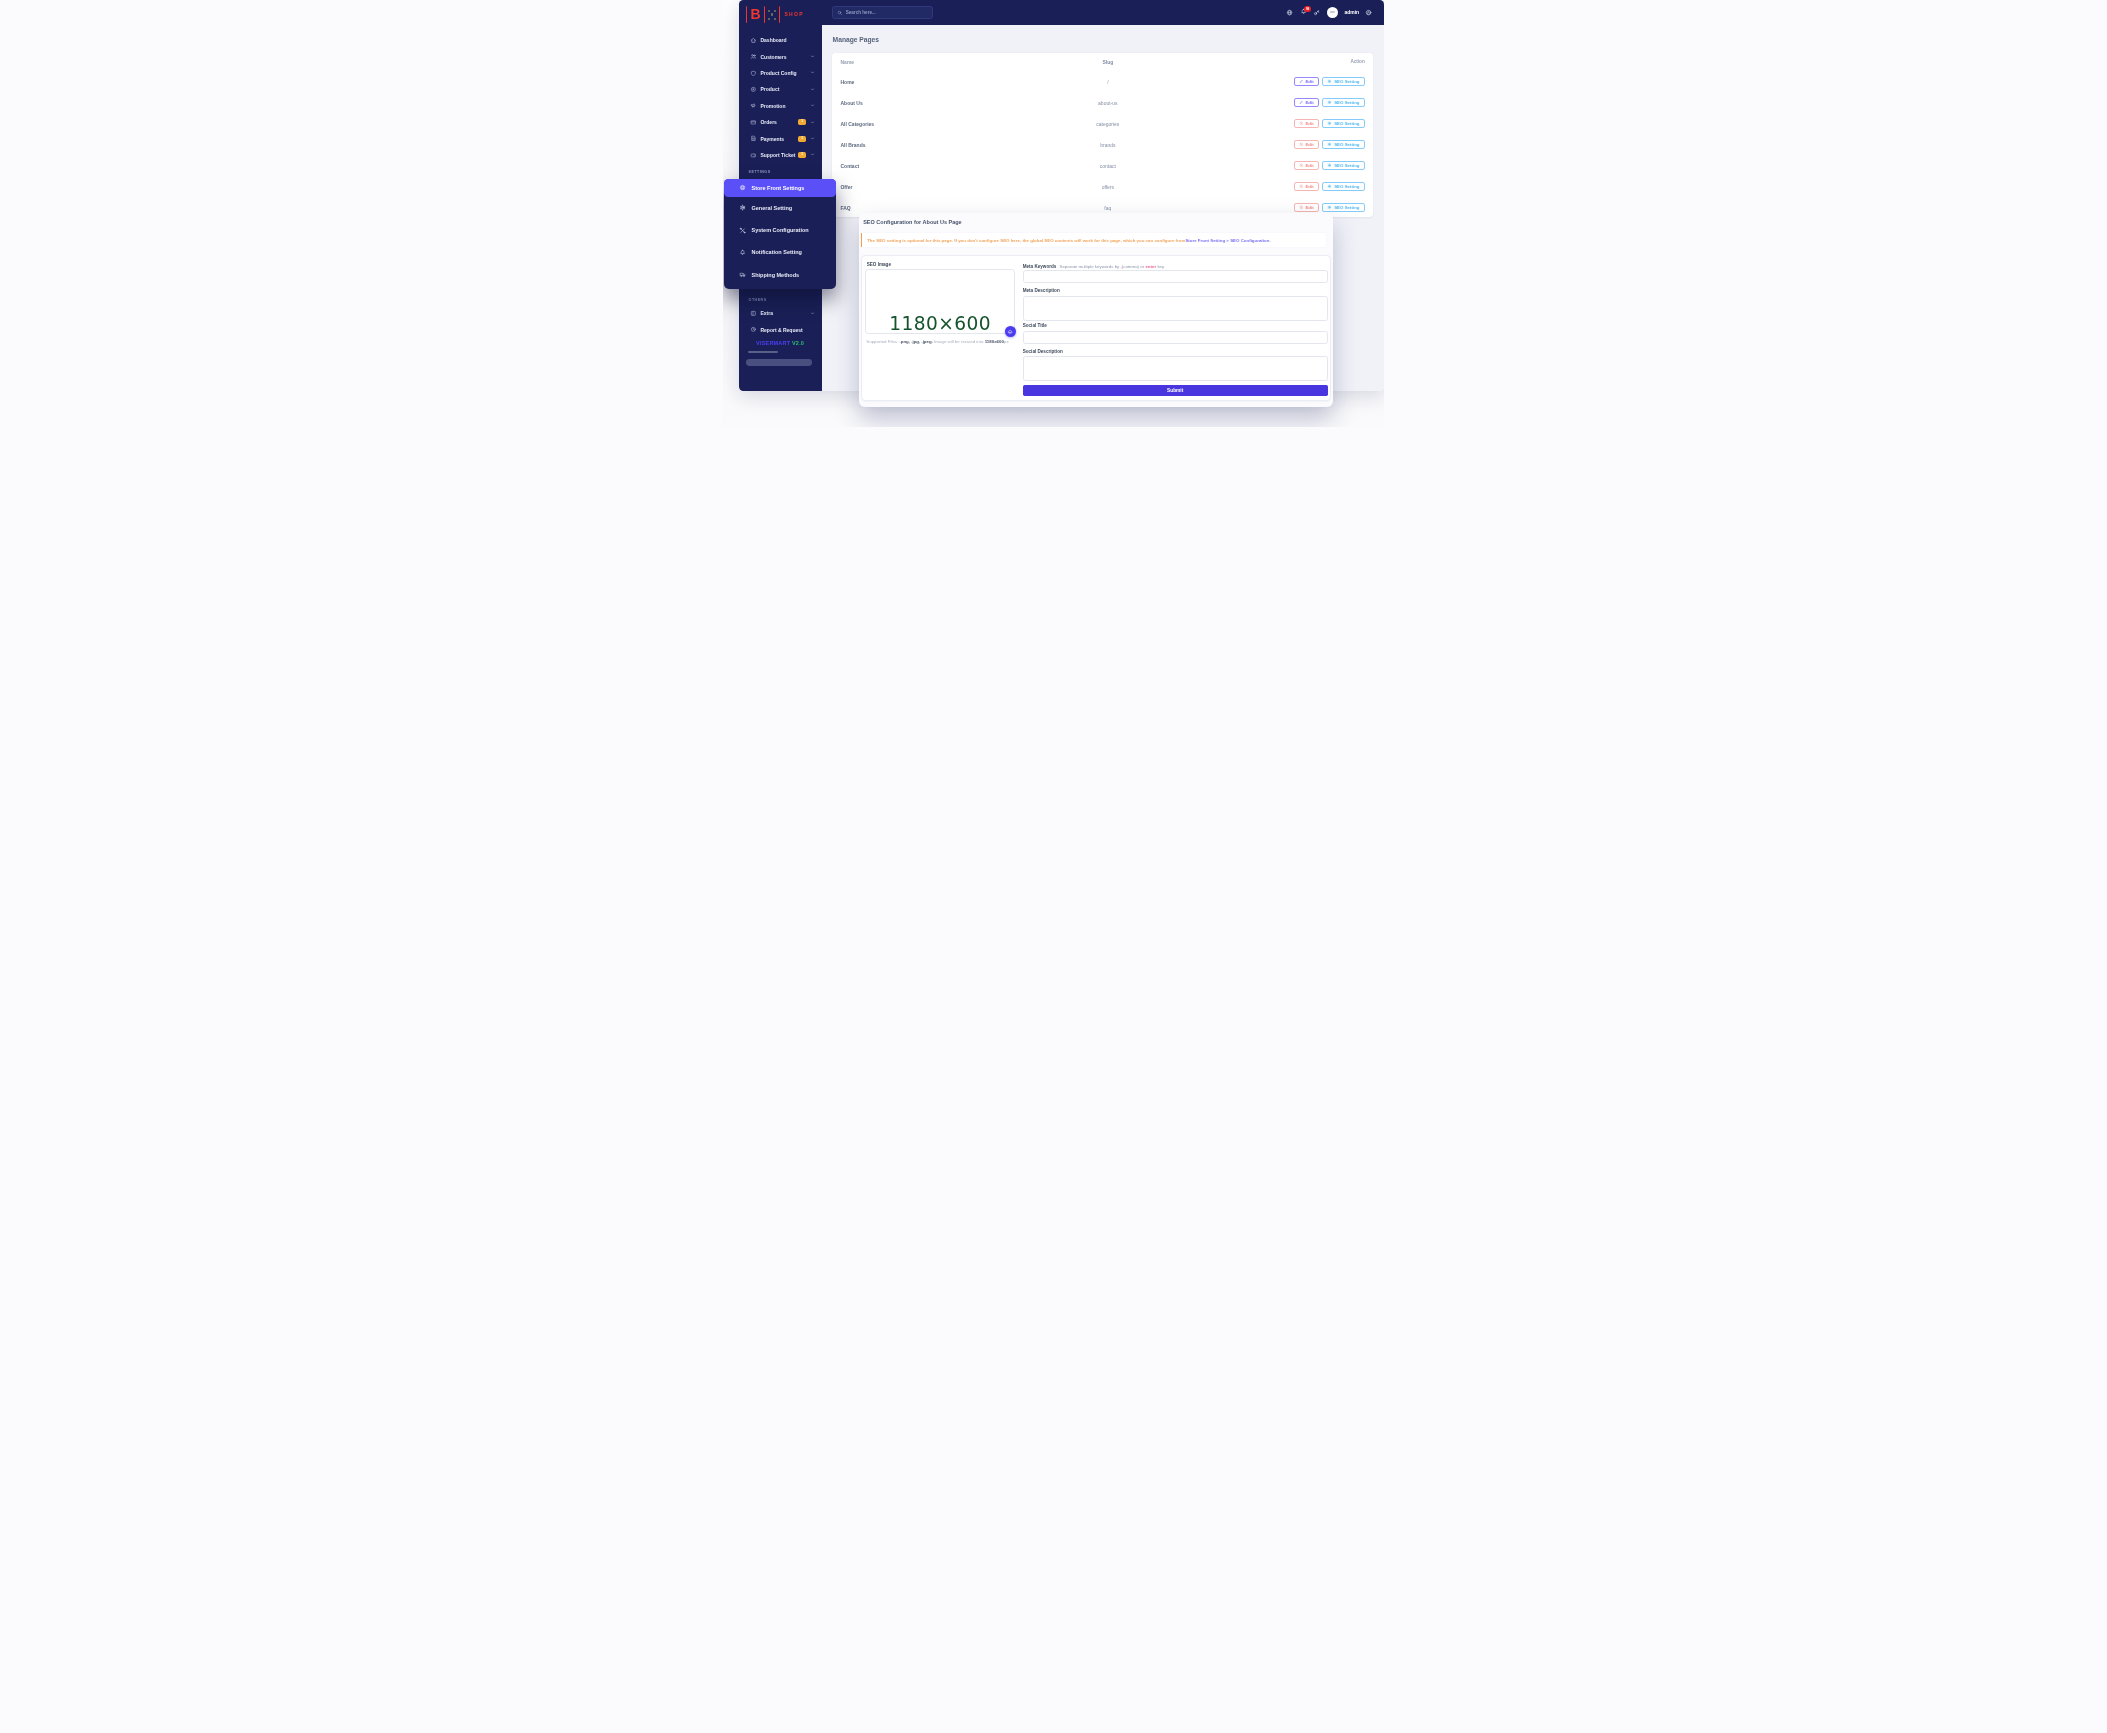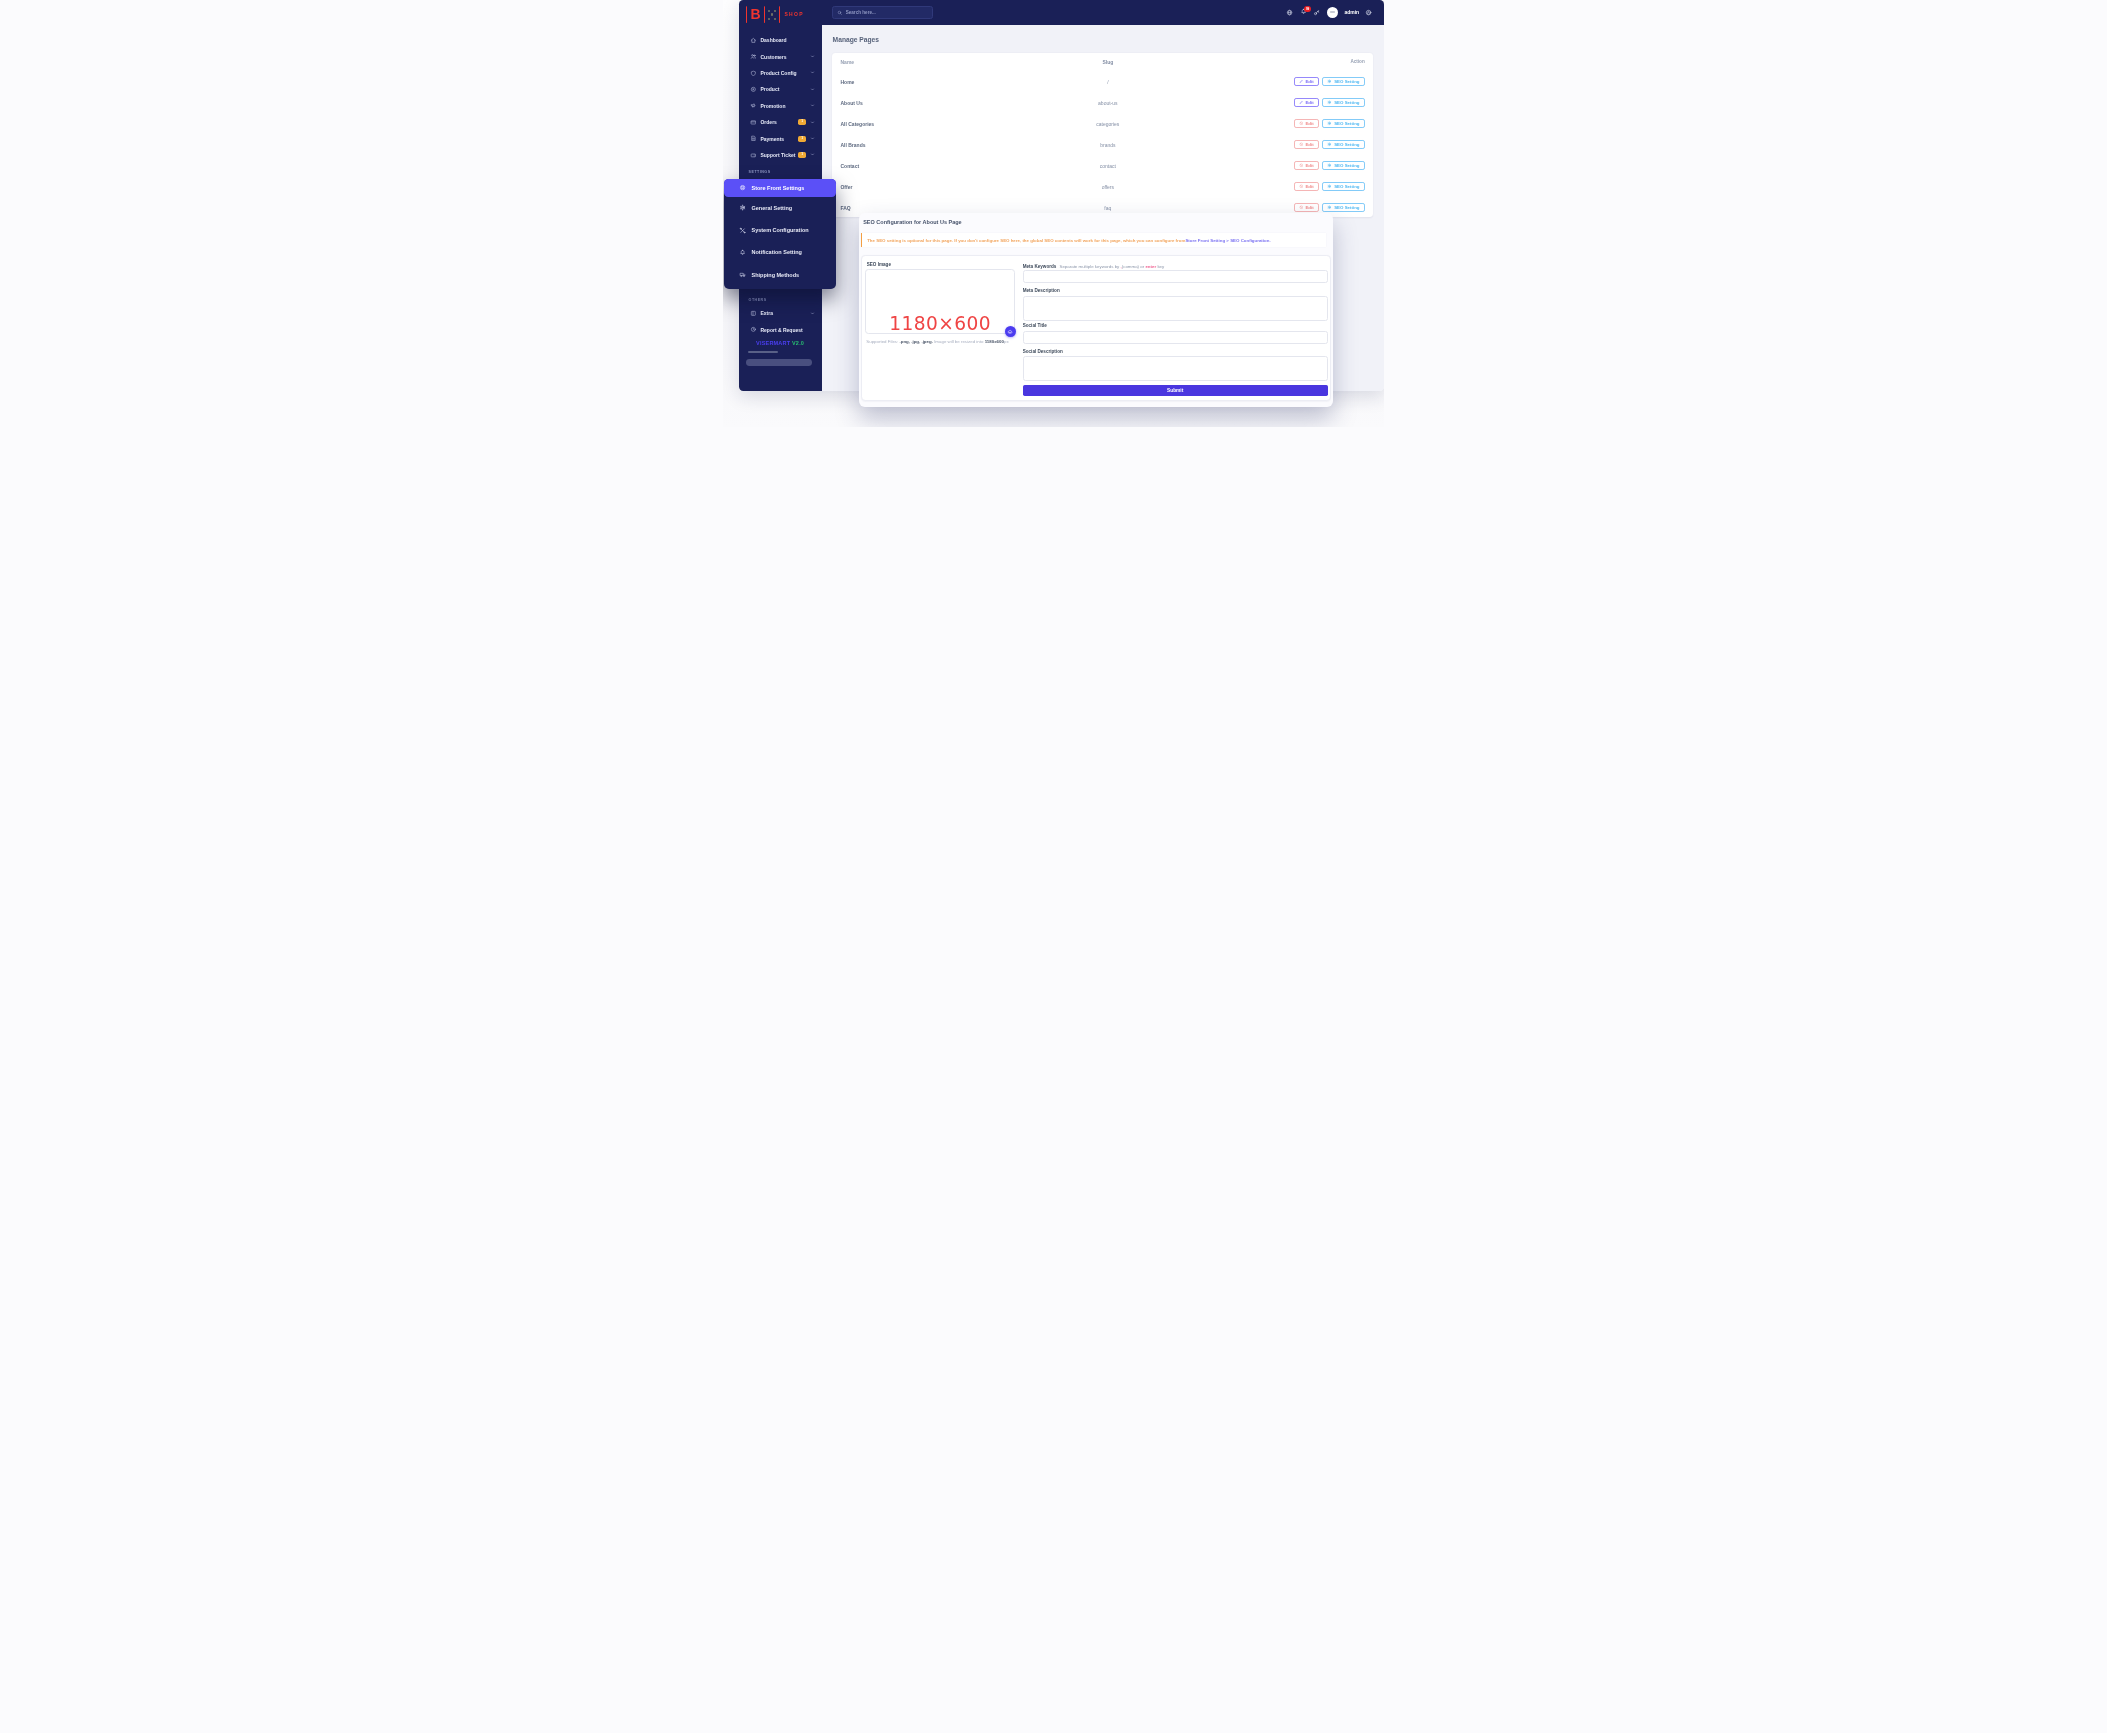--- a/index.html
+++ b/index.html
@@ -115,21 +115,21 @@
   .form-card { position:absolute; left:1.7px; right:1.7px; top:42px; height:146px; background:#fff;
                border:0.4px solid #ECEDF4; border-radius:4.2px; box-shadow:0 0.4px 1.3px rgba(25,32,86,.04); }
   .flabel { font-size:4.6px; font-weight:700; color:#3E4A5B; }
   .fhint  { font-size:4.4px; color:#8D97AA; font-weight:400; }
   .pink { color:#F06292; font-weight:700; }
 
   .img-label { position:absolute; left:5px; top:5.9px; }
   .img-box { position:absolute; left:3.4px; top:12.6px; width:150px; height:65px; background:#fff;
              border:0.4px solid #E4E6EE; border-radius:3.4px; display:flex; align-items:center;
              justify-content:center; }
-  .img-ph { font-size:18.6px; color:#ef4444; letter-spacing:0.4px; font-family:"DejaVu Sans",sans-serif;margin-top:44px; }
+  .img-ph { font-size:18.6px; color:#14532d; letter-spacing:0.4px; font-family:"DejaVu Sans",sans-serif;margin-top:44px; }
   .upload-btn { position:absolute; left:143px; top:70px; width:11.4px; height:11.4px; border-radius:50%;
                 background:#4B3BF0; display:flex; align-items:center; justify-content:center;
                 cursor:pointer; box-shadow:0 0.8px 2.5px rgba(75,59,240,.45); }
   .upload-btn svg { width:5.9px; height:5.9px; color:#fff; }
   .supported { position:absolute; left:4.6px; top:83px; font-size:4.4px; color:#A8AFC0; }
   .supported b { color:#4A5568; }
 
   .rcol { position:absolute; left:161px; top:0; width:305px; height:100%; }
   .rl-keywords { position:absolute; left:0; top:6.3px; }
   .inp { position:absolute; left:0; width:305px; background:#fff; border:0.4px solid #E4E6EE;

